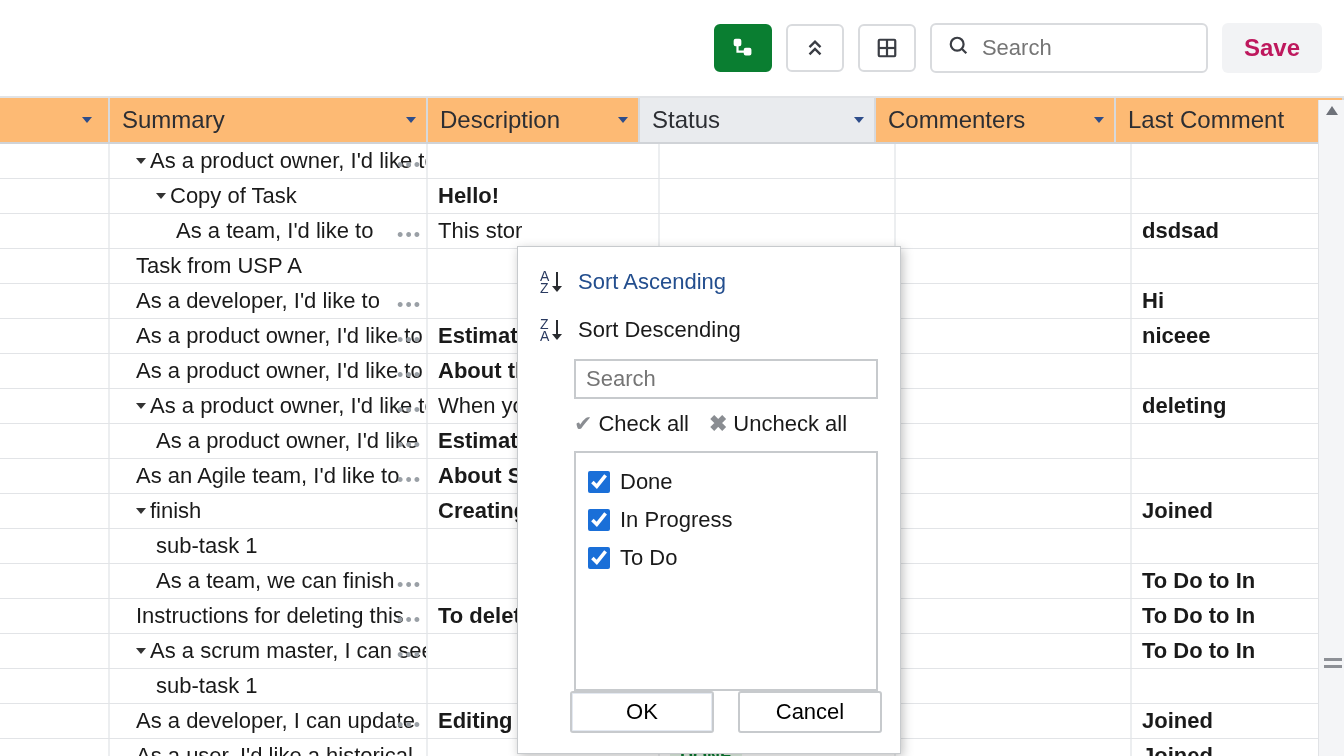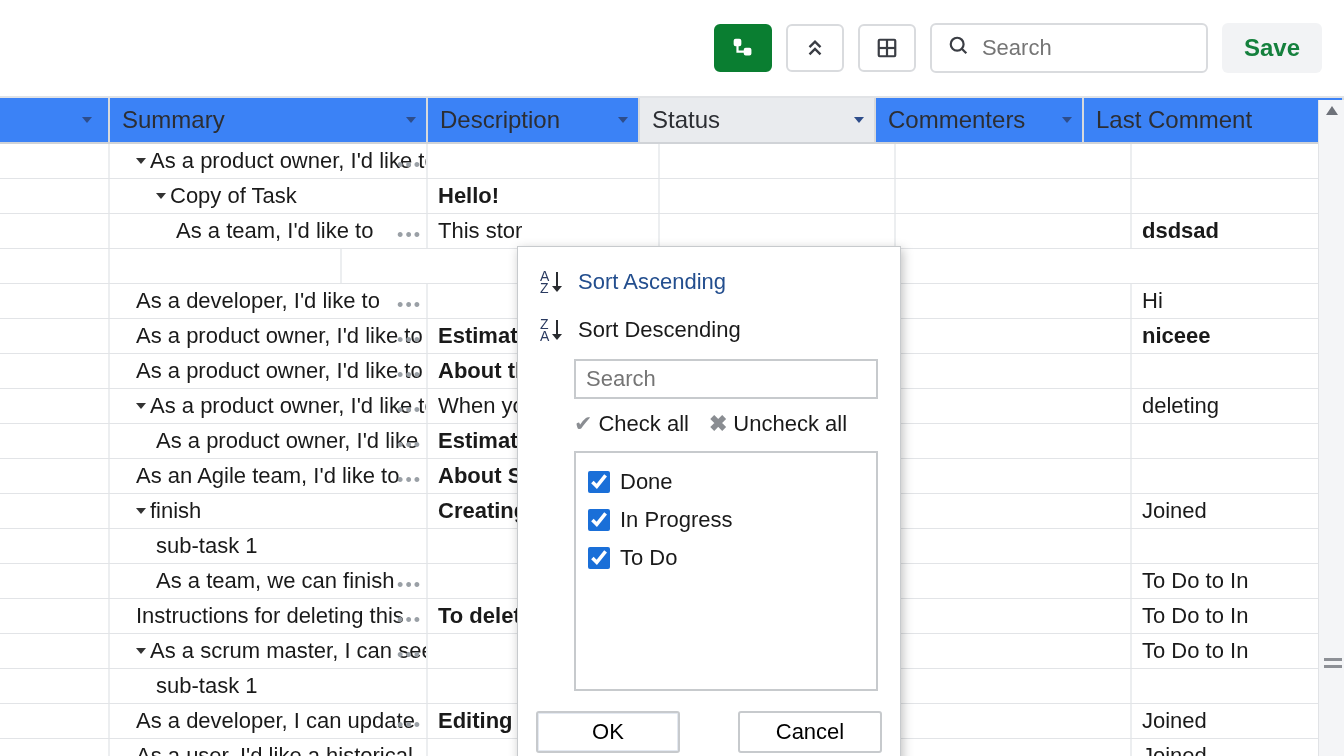--- a/index.html
+++ b/index.html
@@ -3,44 +3,44 @@
 <meta charset="utf-8">
 <style>
   * { box-sizing: border-box; margin: 0; padding: 0; }
   html, body { width: 1344px; height: 756px; font-family: -apple-system, "Segoe UI", Helvetica, Arial, sans-serif; background: #fff; color: #1a1a1a; overflow: hidden; }
   .toolbar { height: 98px; display: flex; align-items: center; justify-content: flex-end; gap: 14px; padding: 0 22px 0 0; border-bottom: 2px solid #e1e3e6; }
   .tb-btn { height: 48px; width: 58px; display: flex; align-items: center; justify-content: center; border: 2px solid #d9dbde; border-radius: 6px; background: #fff; }
   .tb-btn.primary { background: #0a7e31; border-color: #0a7e31; color: #fff; }
   .tb-btn svg { width: 22px; height: 22px; }
   .search-box { display: flex; align-items: center; gap: 12px; border: 2px solid #d9dbde; border-radius: 6px; height: 50px; width: 278px; padding: 0 16px; }
   .search-box input { border: none; outline: none; font-size: 22px; width: 100%; color: #555; }
-  .save-btn { background: #f2f3f5; color: #15803d; font-weight: 700; font-size: 24px; border: none; border-radius: 6px; height: 50px; padding: 0 22px; }
+  .save-btn { background: #f2f3f5; color: #be185d; font-weight: 700; font-size: 24px; border: none; border-radius: 6px; height: 50px; padding: 0 22px; }
   .grid { position: relative; }
   .header-row { display: flex; height: 46px; border-bottom: 2px solid #d0d3d7; background: #f5f6f8; position: relative; }
-  .hcell { display: flex; align-items: center; padding: 0 12px; font-size: 24px; color: #2c2e33; border-right: 2px solid #d7d9dc; position: relative; background: #3b82f6; }
+  .hcell { display: flex; align-items: center; padding: 0 12px; font-size: 24px; color: #2c2e33; border-right: 2px solid #d7d9dc; position: relative; background: #fdba74; }
   .hcell.idx { width: 110px; justify-content: flex-end; }
   .hcell.summary { width: 318px; }
   .hcell.desc { width: 212px; }
   .hcell.status { width: 236px; background: #e9ebee; }
-  .hcell.commenters { width: 208px; }
+  .hcell.commenters { width: 240px; }
   .hcell.lastc { width: 150px; flex: 1; }
   .hcell .dd { position: absolute; right: 6px; width: 18px; height: 18px; display: flex; align-items: center; justify-content: center; }
   .hcell.idx .dd { position: static; }
   .dd svg { width: 12px; height: 12px; }
   .body-rows { }
   .row { display: flex; height: 35px; border-bottom: 1px solid #e2e4e7; }
   .cell { display: flex; align-items: center; padding: 0 10px; font-size: 22px; border-right: 2px solid #eceef0; overflow: hidden; white-space: nowrap; }
   .cell.idx { width: 110px; }
   .cell.summary { width: 318px; position: relative; }
   .cell.desc { width: 232px; font-weight: 700; }
   .cell.desc.plain { font-weight: 400; }
   .cell.status { width: 236px; }
   .cell.commenters { width: 236px; }
   .cell.lastc { width: 150px; flex: 1; font-weight: 700; }
-  .cell.lastc.plain { font-weight: 400; }
+  .cell.lastc.plain { font-weight: 700; }
   .tree-caret { display: inline-block; width: 0; height: 0; border-top: 6px solid #333; border-left: 5px solid transparent; border-right: 5px solid transparent; transform: rotate(0deg); margin-right: 4px; vertical-align: middle; }
   .ind-0 { padding-left: 26px; }
   .ind-1 { padding-left: 46px; }
   .ind-2 { padding-left: 66px; }
   .more-dots { position: absolute; right: 4px; bottom: 2px; color: #9aa0a6; font-size: 18px; letter-spacing: 2px; }
   .status-badge { display: inline-block; font-weight: 700; font-size: 18px; padding: 2px 10px; border-radius: 3px; }
   .status-DONE { background: #e7f6e9; color: #0a7e31; }
   .status-TODO { background: #ecedf0; color: #3a3d44; }
   .scroll-col { position: absolute; right: 0; top: 100px; width: 26px; height: 656px; background: #f4f5f7; border-left: 1px solid #e1e3e6; }
   .scroll-arrow-up { position: absolute; top: 6px; left: 7px; width: 0; height: 0; border-bottom: 9px solid #6e727a; border-left: 6px solid transparent; border-right: 6px solid transparent; }
@@ -51,21 +51,21 @@
   .popup { position: absolute; left: 517px; top: 148px; width: 384px; background: #fff; border: 1px solid #c7cacd; box-shadow: 2px 3px 10px rgba(0,0,0,0.25); z-index: 50; padding: 14px 18px 20px 18px; }
   .popup .sort-row { display: flex; align-items: center; gap: 12px; font-size: 22px; padding: 8px 0 14px 2px; cursor: pointer; }
   .popup .sort-row.active { color: #234e8e; }
   .sort-ico { width: 28px; display: flex; align-items: center; justify-content: center; }
   .popup input.search-filter { width: 304px; height: 40px; margin: 2px 0 10px 38px; border: 2px solid #c7cacd; font-size: 22px; padding: 0 10px; color: #646a72; }
   .check-uncheck { display: flex; gap: 20px; font-size: 22px; padding: 2px 0 14px 38px; align-items: center; }
   .check-uncheck span { display: flex; align-items: center; gap: 6px; cursor: pointer; }
   .options-box { margin-left: 38px; width: 304px; height: 240px; border: 2px solid #c7cacd; padding: 10px 12px; }
   .opt-row { display: flex; align-items: center; gap: 10px; font-size: 22px; padding: 6px 0; }
   .opt-row input[type=checkbox] { width: 22px; height: 22px; accent-color: #1a6fd8; }
-  .popup-buttons { display: flex; gap: 24px; justify-content: space-between; margin-top: 20px; }
+  .popup-buttons { display: flex; gap: 24px; justify-content: flex-end; }
   .popup-buttons button { width: 144px; height: 42px; font-size: 22px; background: #fff; border: 2px solid #c7cacd; border-radius: 3px; cursor: pointer; }
   .popup-buttons button:first-child { box-shadow: inset 0 0 0 1px #284e8e20; }
   .sort-glyph { font-size: 14px; line-height: 12px; font-family: Arial, sans-serif; color: #2a3a60; position: relative; width: 24px; height: 24px; }
   .sort-glyph .a { position: absolute; left: 0; top: 0; }
   .sort-glyph .z { position: absolute; left: 0; top: 12px; }
   .sort-glyph .stem { position: absolute; left: 16px; top: 2px; width: 2px; height: 16px; background: #2a2c30; }
   .sort-glyph .tip-down { position: absolute; left: 12px; top: 16px; width: 0; height: 0; border-top: 6px solid #2a2c30; border-left: 5px solid transparent; border-right: 5px solid transparent; }
 </style>
 </head>
 <body>
@@ -179,20 +179,23 @@
           <span>As a team, I'd like to</span>
           <span class="more-dots">•••</span>
         </div>
         <div class="cell desc plain">This stor</div>
         <div class="cell status"></div>
         <div class="cell commenters"></div>
         <div class="cell lastc">dsdsad</div>
       </div>
       <div class="row">
         <div class="cell idx"></div>
+        <div class="cell summary ind-0">
+          <span>Task from USP A</span>
+        </div>
         <div class="cell desc plain"></div>
         <div class="cell status"></div>
         <div class="cell commenters"></div>
         <div class="cell lastc plain"></div>
       </div>
       <div class="row">
         <div class="cell idx"></div>
         <div class="cell summary ind-0">
           <span>As a developer, I'd like to</span>
           <span class="more-dots">•••</span>

